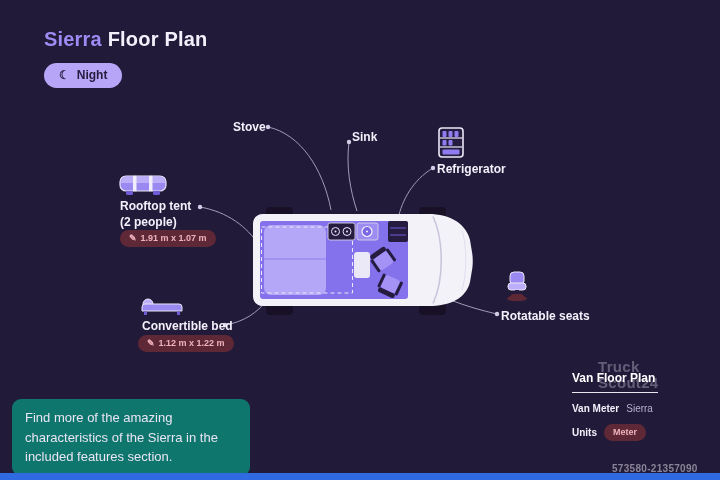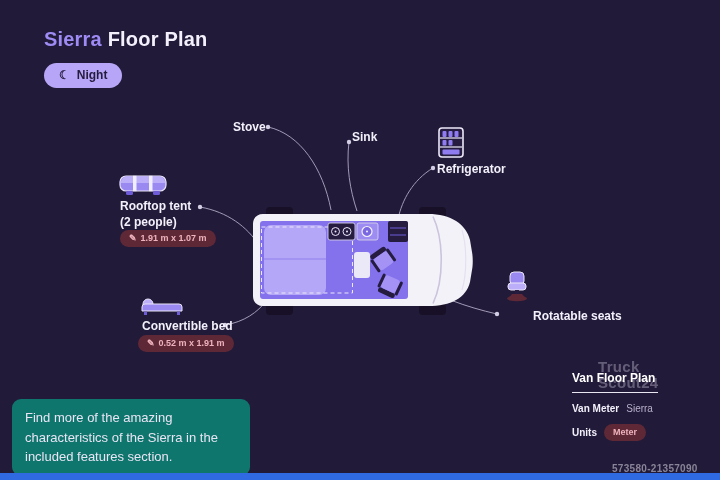--- a/index.html
+++ b/index.html
@@ -15,21 +15,21 @@
     font-size:12px; font-weight:600; font-family:inherit; cursor:pointer; }
   .night-pill .moon{ font-size:12px; line-height:1; }
 
   
   .callout{ position:absolute; color:#f3f0fb; font-size:12px; font-weight:600; line-height:1.3; }
   .c-stove{ left:233px; top:120px; }
   .c-sink{ left:352px; top:130px; }
   .c-fridge{ left:437px; top:162px; }
   .c-tent{ left:120px; top:199px; }
   .c-bed{ left:142px; top:319px; }
-  .c-seats{ left:501px; top:309px;margin-left:32px; }
+  .c-seats{ left:501px; top:309px; }
 
   .dim-badge{ position:absolute; display:inline-flex; align-items:center; gap:4px;
     background:#5e2836; color:#efb3bd; font-size:9px; font-weight:600;
     padding:3px 9px 4px; border-radius:9px; white-space:nowrap; }
   .dim-badge .ruler{ font-size:9px; line-height:1; }
   .b-tent{ left:120px; top:230px; }
   .b-bed{ left:138px; top:335px; }
 
   .icon-abs{ position:absolute; line-height:0; }
   .i-tent{ left:117px; top:173px; }
@@ -157,21 +157,21 @@
   </div>
   <div class="callout c-bed">Convertible bed</div>
   <div class="callout c-seats">Rotatable seats</div>
 
   <span class="dim-badge b-tent">
     <span class="ruler">✎</span>
     <span>1.91 m x 1.07 m</span>
   </span>
   <span class="dim-badge b-bed">
     <span class="ruler">✎</span>
-    <span>0.52 m x 1.91 m</span>
+    <span>1.12 m x 1.22 m</span>
   </span>
 
   <span class="icon-abs i-tent">
     <svg width="52" height="26" viewBox="0 0 52 26">
       <rect x="3" y="3" width="46" height="15" rx="6" fill="#9b89f2" stroke="#e9e4f8" stroke-width="1.2"></rect>
       <path d="M4,10 a6,6 0 0 1 6,-6.5 h32 a6,6 0 0 1 6,6.5 z" fill="#bcaef8"></path>
       <rect x="16" y="2.8" width="3.5" height="15.4" fill="#f1edfb"></rect>
       <rect x="32" y="2.8" width="3.5" height="15.4" fill="#f1edfb"></rect>
       <rect x="9" y="18" width="7" height="4" rx="1.5" fill="#6f5cd8"></rect>
       <rect x="36" y="18" width="7" height="4" rx="1.5" fill="#6f5cd8"></rect>

